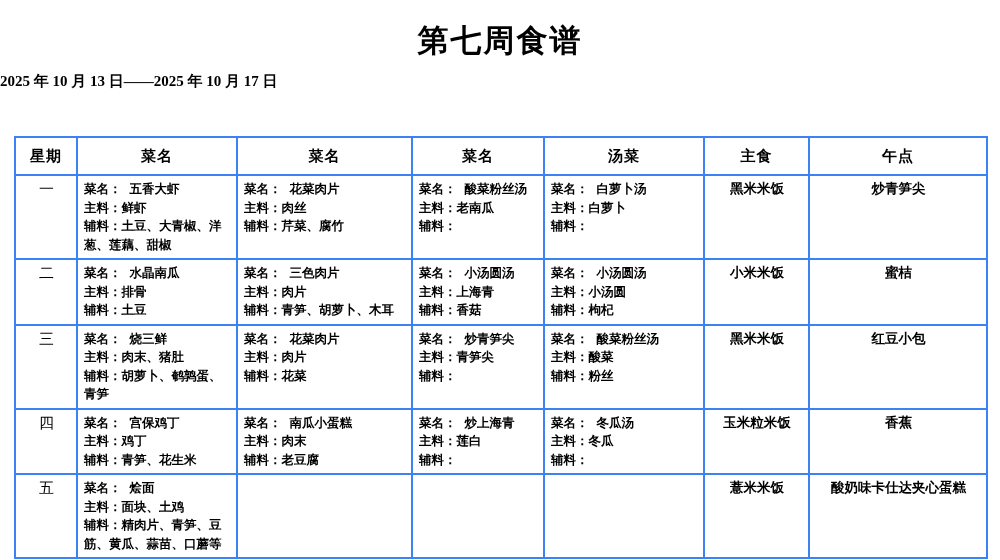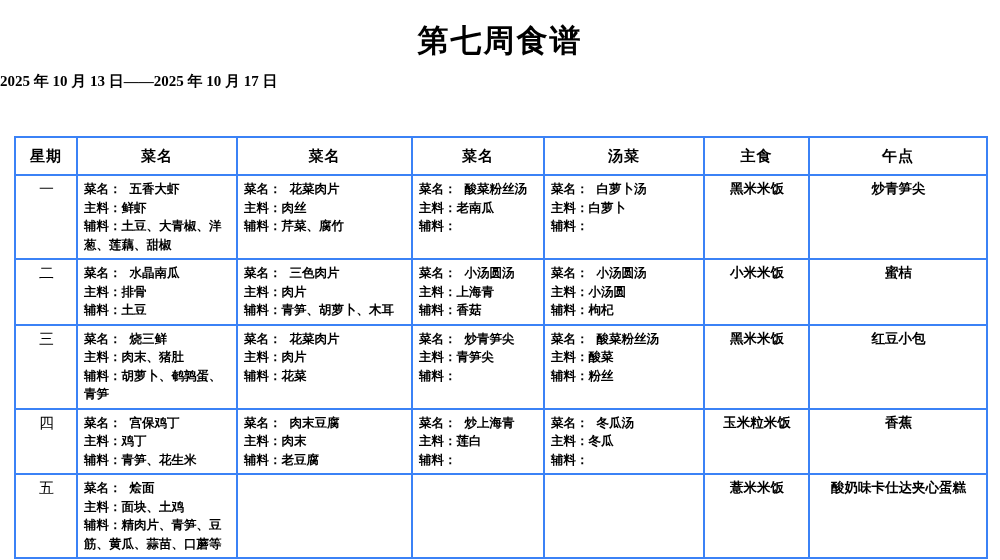--- a/index.html
+++ b/index.html
@@ -211,21 +211,21 @@
         </tr>
 
         <tr>
           <td class="day">四</td>
           <td>
             <div class="dish-line"><span class="lbl">菜名：</span><span class="name-val">宫保鸡丁</span></div>
             <div class="dish-line"><span class="lbl">主料：</span><span class="val">鸡丁</span></div>
             <div class="dish-line"><span class="lbl">辅料：</span><span class="val">青笋、花生米</span></div>
           </td>
           <td>
-            <div class="dish-line"><span class="lbl">菜名：</span><span class="name-val">肉末豆腐</span></div>
+            <div class="dish-line"><span class="lbl">菜名：</span><span class="name-val">南瓜小蛋糕</span></div>
             <div class="dish-line"><span class="lbl">主料：</span><span class="val">肉末</span></div>
             <div class="dish-line"><span class="lbl">辅料：</span><span class="val">老豆腐</span></div>
           </td>
           <td>
             <div class="dish-line"><span class="lbl">菜名：</span><span class="name-val">炒上海青</span></div>
             <div class="dish-line"><span class="lbl">主料：</span><span class="val">莲白</span></div>
             <div class="dish-line"><span class="lbl">辅料：</span><span class="val"></span></div>
           </td>
           <td>
             <div class="dish-line"><span class="lbl">菜名：</span><span class="name-val">冬瓜汤</span></div>

